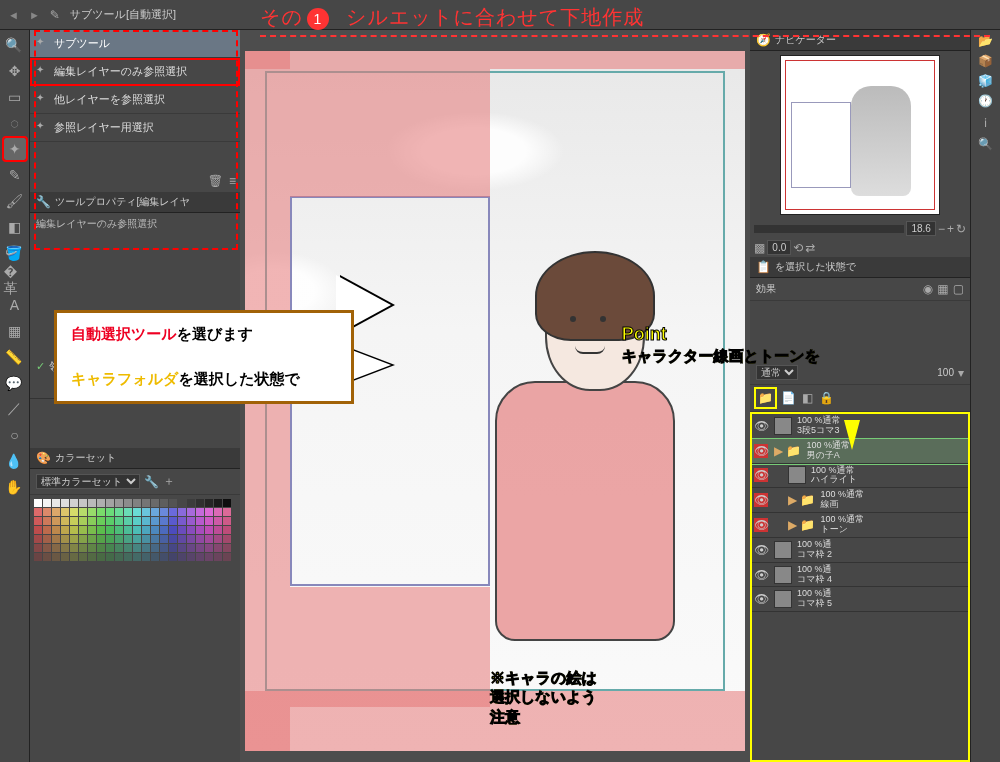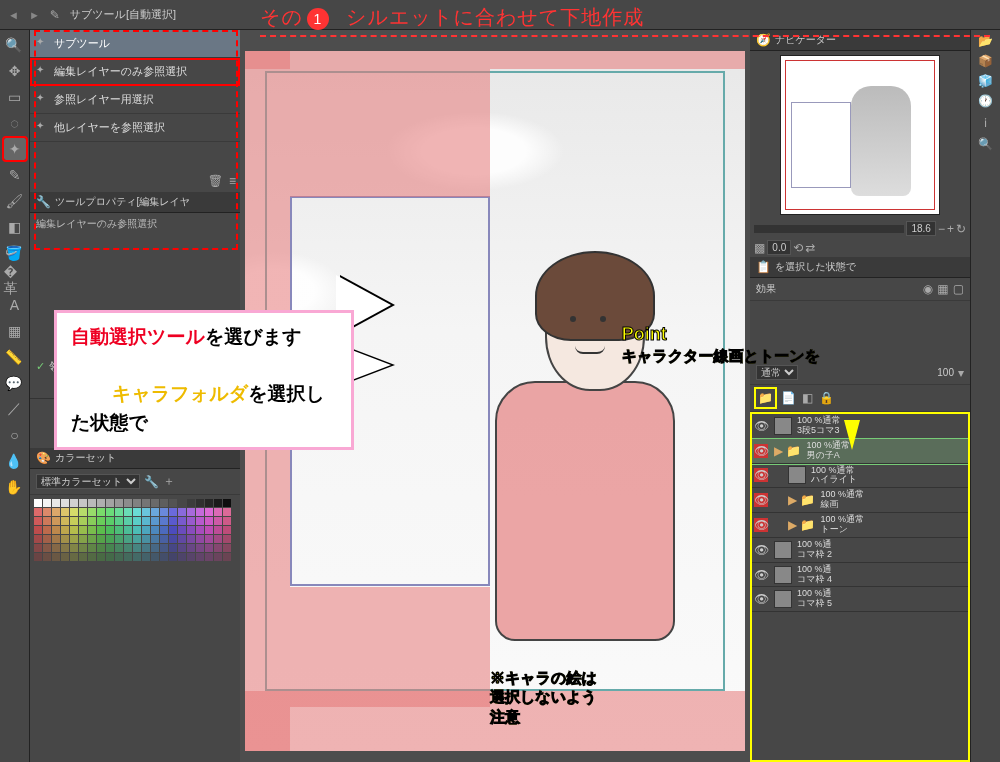--- a/index.html
+++ b/index.html
@@ -48,22 +48,22 @@
 .zoom-row { display:flex; align-items:center; gap:2px; padding:2px 4px; font-size:10px;}
 .zoom-row .zf{ padding:1px 4px; background:#333; border:1px solid #555;}
 .layer-panel { flex:1; overflow:hidden; font-size:10px;}
 .layer-row { display:flex; align-items:center; padding:2px 2px; border-bottom:1px solid #333; gap:3px; cursor:pointer;}
 .layer-row .eye{ width:14px; text-align:center; color:#ccc; font-size:12px;}
 .layer-row.red-bg .eye{ background:#c33; }
 .layer-row .thumb{ width:18px;height:18px;background:#888;border:1px solid #333;display:inline-block;}
 .layer-row .info{ flex:1; line-height:1.1; font-size:9px; padding-left:2px; color:#ddd;}
 .layer-row.folder-sel { background:#5a6d5a; outline:1px solid #7c7;}
 .yellow-box { outline:2px solid #ff0; outline-offset:0;}
-.callout { position:absolute; background:#fff; color:#000; border:3px solid #f9a8d4; padding:10px 14px; font-size:19px; line-height:1.5; font-weight:600; z-index:50;}
-.callout .r{color:#e02;} .callout .y{color:#eb0;margin-left:41px;}
+.callout { position:absolute; background:#fff; color:#000; border:3px solid #a16207; padding:10px 14px; font-size:15px; line-height:1.5; font-weight:600; z-index:50;}
+.callout .r{color:#e02;} .callout .y{color:#eb0;}
 .title-banner { position:absolute; top:4px; left:260px; font-size:20px; font-weight:normal; color:#f33; z-index:60; letter-spacing:1px;}
 .title-banner .circ{ display:inline-block; width:22px;height:22px;border-radius:50%;background:#f33;color:#fff;text-align:center;line-height:22px;font-size:14px;margin:0 4px;}
 .title-banner::after{ content:''; display:block; border-bottom:2px dashed #f33; width:730px; margin-top:4px;}
 .point-label {position:absolute; right:180px; top:324px; z-index:55; font-size:18px; font-weight:bold;}
 .point-label .pt{color:#ff0;-webkit-text-stroke:1px #000;}
 .point-label .txt{color:#ff0;-webkit-text-stroke:1px #000; font-size:15px; display:block; line-height:1.4;}
 .yellow-arrow{position:absolute; right:140px; top:420px; width:0;height:0;border-left:8px solid transparent;border-right:8px solid transparent;border-top:30px solid #ff0;z-index:55;}
 .warn-box{position:absolute; left:490px; bottom:36px; color:#ff0; font-weight:bold; font-size:15px; -webkit-text-stroke:1px #000; z-index:55; line-height:1.3;}
 .speech-tail{position:absolute;width:0;height:0;border-top:30px solid transparent;border-bottom:30px solid transparent;border-left:55px solid #000;z-index:49;}
 .speech-tail.inner{border-left-color:#fff;margin-left:-4px;}
@@ -100,22 +100,22 @@
     <div class="tool-btn">／</div>
     <div class="tool-btn">○</div>
     <div class="tool-btn">💧</div>
     <div class="tool-btn">✋</div>
   </div>
 
   <div class="col-left">
     <div class="subtool-list">
       <div class="subtool-item active">サブツール</div>
       <div class="subtool-item hl-red">編集レイヤーのみ参照選択</div>
+      <div class="subtool-item">他レイヤーを参照選択</div>
       <div class="subtool-item">参照レイヤー用選択</div>
-      <div class="subtool-item">他レイヤーを参照選択</div>
       <div style="height:50px;display:flex;justify-content:flex-end;align-items:flex-end;padding:4px;gap:6px;">
         <span class="icon">🗑</span>
         <span class="icon">≡</span>
       </div>
     </div>
     <div class="panel-h">
         <span class="icon">🔧</span>
         <span>ツールプロパティ[編集レイヤ</span>
       </div>
     <div class="prop-section">編集レイヤーのみ参照選択</div>

